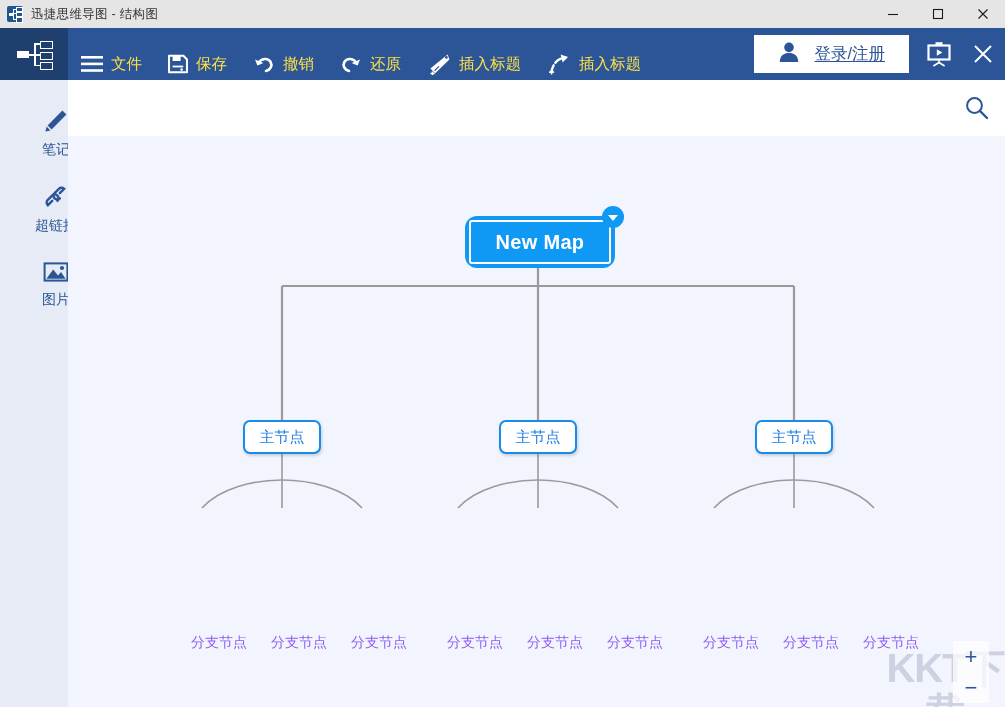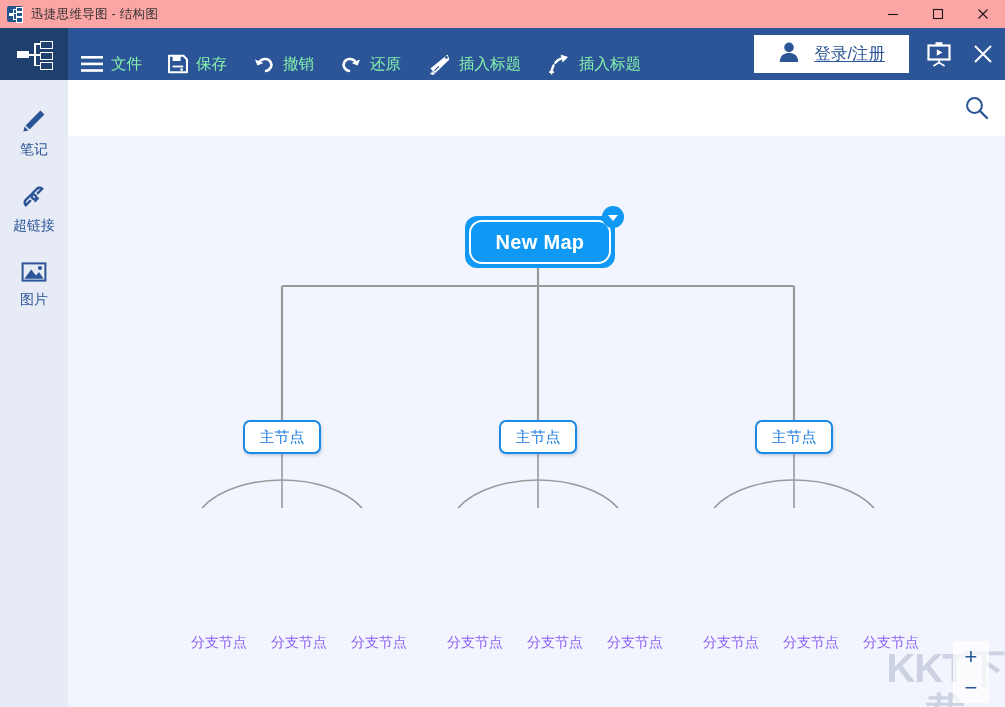--- a/index.html
+++ b/index.html
@@ -7,21 +7,21 @@
     width:1005px;height:707px;overflow:hidden;
     font-family:"Liberation Sans","DejaVu Sans",sans-serif;
     background:#f2f5fc;
     -webkit-font-smoothing:antialiased;
   }
   #app{position:relative;width:1005px;height:707px;overflow:hidden;background:#fff;}
 
   
   .titlebar{
     position:absolute;left:0;top:0;width:1005px;height:28px;
-    background:#fca5a5;border-bottom:1px solid #e3e3e3;
+    background:#e5e5e5;border-bottom:1px solid #e3e3e3;
     display:flex;align-items:center;
   }
   .tb-logo{width:16px;height:16px;margin-left:7px;background:#22548f;border-radius:2px;position:relative;flex:none;}
   .tb-logo i{position:absolute;background:#fff;display:block;}
   .tb-logo .dot{left:2px;top:7px;width:4px;height:3px;}
   .tb-logo .vb{left:6px;top:3px;width:1px;height:11px;}
   .tb-logo .h1{left:6px;top:3px;width:3px;height:1px;}
   .tb-logo .h2{left:6px;top:7px;width:3px;height:1px;}
   .tb-logo .h3{left:6px;top:13px;width:3px;height:1px;}
   .tb-logo .b1{left:9px;top:1px;width:5px;height:4px;border:1px solid #fff;background:none;}
@@ -49,21 +49,21 @@
   .app-icon .g .l1{left:17px;top:3px;width:7px;height:1.6px;}
   .app-icon .g .l2{left:17px;top:14px;width:7px;height:1.6px;}
   .app-icon .g .l3{left:17px;top:24.5px;width:7px;height:1.6px;}
   .app-icon .g .r{border:1.6px solid #fff;background:none;left:23px;width:11px;height:6px;}
   .app-icon .g .r1{top:1px;}
   .app-icon .g .r2{top:11.5px;}
   .app-icon .g .r3{top:22px;}
 
   .tbtn{
     height:44px;display:flex;align-items:center;gap:8px;
-    padding:0 13px;color:#86efac;font-size:15.5px;cursor:default;white-space:nowrap;margin-top:20px;
+    padding:0 13px;color:#fde047;font-size:15.5px;cursor:default;white-space:nowrap;margin-top:20px;
   }
   .tbtn svg{display:block;flex:none;}
   .tb-flex{flex:1;}
 
   .login-btn{
     background:#fff;height:38px;border-radius:0;display:flex;align-items:center;
     gap:14px;padding:0 24px;margin-right:8px;
   }
   .login-btn .ltxt{color:#2b5596;font-size:16.5px;text-decoration:underline;text-underline-offset:2px;}
   .icon-btn{
@@ -77,39 +77,39 @@
   }
   .search-icon{width:56px;height:56px;display:flex;align-items:center;justify-content:center;}
 
   
   .sidebar{
     position:absolute;left:0;top:80px;width:68px;height:627px;background:#e7ebf5;
     padding-top:28px;box-sizing:border-box;
   }
   .side-item{
     width:68px;height:76px;display:flex;flex-direction:column;align-items:center;
-    justify-content:flex-start;gap:7px;color:#2b5596;cursor:default;
+    justify-content:flex-start;gap:7px;color:#2b5596;cursor:default;padding-left:22px;
   }
   .side-item .sl{font-size:14px;color:#2b5596;}
   .side-item svg{display:block;}
 
   
   .canvas{
     position:absolute;left:68px;top:136px;width:937px;height:571px;background:#f2f5fd;
     overflow:hidden;
   }
   .canvas .svg-layer{position:absolute;left:0;top:0;width:937px;height:571px;}
 
   
   .root-node{
     position:absolute;left:397px;top:80px;width:150px;height:52px;
     background:#0f98f4;border-radius:12px;padding:4px;box-sizing:border-box;
   }
   .root-node .inner{
-    width:100%;height:100%;box-sizing:border-box;border:2.5px solid #fff;border-radius:13px;
+    width:100%;height:100%;box-sizing:border-box;border:2.5px solid #fff;border-radius:3px;
     display:flex;align-items:center;justify-content:center;
   }
   .root-node .rtxt{color:#fff;font-size:20px;font-weight:bold;letter-spacing:.3px;}
   .root-badge{
     position:absolute;left:534px;top:70px;width:22px;height:22px;border-radius:50%;
     background:#0f98f4;display:flex;align-items:center;justify-content:center;
   }
   .root-badge .tri{
     width:0;height:0;border-left:5px solid transparent;border-right:5px solid transparent;
     border-top:6px solid #fff;margin-top:1px;

